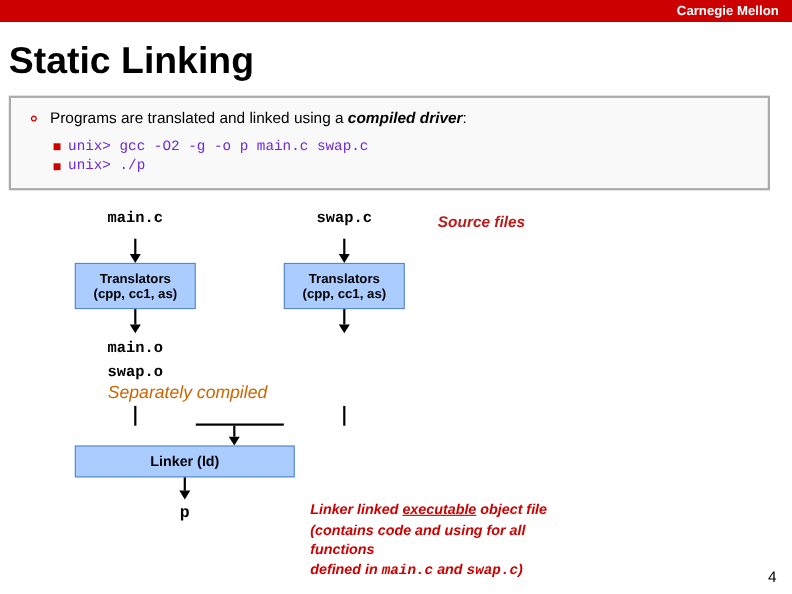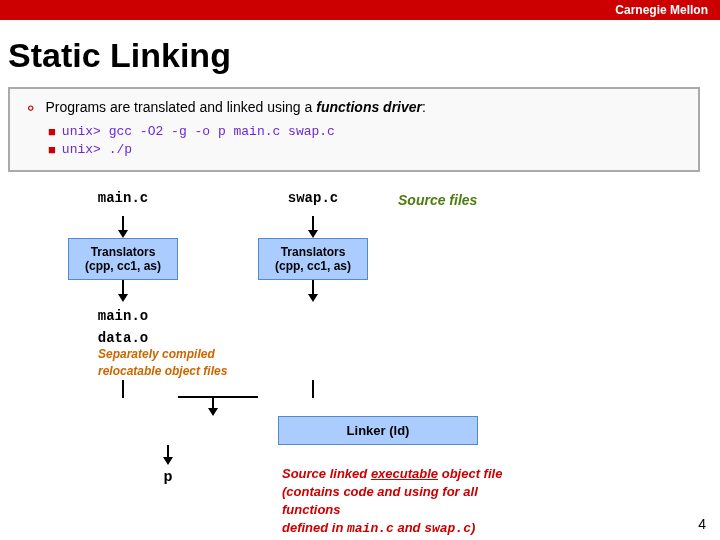--- a/index.html
+++ b/index.html
@@ -134,32 +134,32 @@
       font-size: 15px;
       font-weight: bold;
       color: #000;
       margin-top: 4px;
     }
 
     
     .annotation-source {
       font-size: 14px;
       font-style: italic;
-      color: #4d7c0f;
+      color: #b91c1c;
       font-weight: bold;
       margin-left: 18px;
       margin-top: -2px;
       white-space: nowrap;
     }
 
     .annotation-obj {
-      font-size: 12px;
+      font-size: 16px;
       font-style: italic;
       color: #cc6600;
-      font-weight: bold;
+      font-weight: normal;
       margin-left: 18px;
       white-space: nowrap;
       line-height: 1.4;
     }
 
     .annotation-p {
       font-size: 13px;
       font-style: italic;
       color: #cc0000;
       font-weight: bold;
@@ -212,21 +212,21 @@
   <span class="top-bar-text">Carnegie Mellon</span>
 </div>
 
 <div class="main-content">
   <div class="slide-title">Static Linking</div>
 
   <div class="bullet-box">
     <div class="bullet-main">
       <span class="bullet-circle">⚬</span>
       <span class="bullet-text">
-        <span>Programs are translated and linked using a </span><em>functions driver</em><span>:</span>
+        <span>Programs are translated and linked using a </span><em>compiled driver</em><span>:</span>
       </span>
     </div>
     <div class="sub-bullets">
       <div class="sub-bullet">
         <span class="sub-bullet-marker">■</span>
         <span class="sub-bullet-text">unix&gt; gcc -O2 -g -o p main.c swap.c</span>
       </div>
       <div class="sub-bullet">
         <span class="sub-bullet-marker">■</span>
         <span class="sub-bullet-text">unix&gt; ./p</span>
@@ -274,24 +274,23 @@
       <div style="width:80px;"></div>
       <div class="v-arrow" style="width:110px; align-items:center;">
         <div class="v-line"></div>
         <div class="arrow-down"></div>
       </div>
     </div>
 
     <div style="display:flex; flex-direction:column; align-items:flex-start; margin-left:60px; margin-bottom:0;">
       <span class="obj-label" style="width:110px; text-align:center; display:inline-block;">main.o</span>
       <div style="width:80px;"></div>
-      <span class="obj-label" style="width:110px; text-align:center; display:inline-block;">data.o</span>
+      <span class="obj-label" style="width:110px; text-align:center; display:inline-block;">swap.o</span>
       <div class="annotation-obj" style="margin-left:30px;">
         <div>Separately compiled</div>
-        <div>relocatable object files</div>
       </div>
     </div>
 
     <div style="display:flex; flex-direction:row; margin-left:60px; height:18px; position:relative;">
 
       <div style="width:110px; display:flex; justify-content:center;">
         <div style="width:2px; height:18px; background:#000;"></div>
       </div>
 
       <div style="width:80px; display:flex; align-items:flex-end;">
@@ -305,39 +304,39 @@
 
     <div style="display:flex; flex-direction:row; margin-left:60px;">
       <div style="width:150px; display:flex; justify-content:flex-end;">
         <div style="display:flex; flex-direction:column; align-items:center;">
           <div style="width:2px; height:10px; background:#000;"></div>
           <div style="width:0; height:0; border-left:5px solid transparent; border-right:5px solid transparent; border-top:8px solid #000;"></div>
         </div>
       </div>
     </div>
 
-    <div style="display:flex; flex-direction:row; align-items:center; margin-left:60px; margin-bottom:0;justify-content:center;">
+    <div style="display:flex; flex-direction:row; align-items:center; margin-left:60px; margin-bottom:0;">
       <div class="linker-box">Linker (ld)</div>
     </div>
 
     <div style="display:flex; flex-direction:row; margin-left:60px;">
       <div style="width:200px; display:flex; justify-content:center;">
         <div style="display:flex; flex-direction:column; align-items:center;">
           <div style="width:2px; height:12px; background:#000;"></div>
           <div style="width:0; height:0; border-left:5px solid transparent; border-right:5px solid transparent; border-top:8px solid #000;"></div>
         </div>
       </div>
     </div>
 
     <div style="display:flex; flex-direction:row; align-items:flex-start; margin-left:60px;">
       <div style="width:200px; display:flex; justify-content:center;">
         <span class="p-label">p</span>
       </div>
       <div class="annotation-p" style="margin-left:14px;">
-        <span>Source linked </span><u>executable</u><span> object file</span>
+        <span>Linker linked </span><u>executable</u><span> object file</span>
         <br>
         <span>(contains code and using for all functions</span>
         <br>
         <span>defined in </span><span style="font-family:'Courier New',monospace;">main.c</span><span> and </span><span style="font-family:'Courier New',monospace;">swap.c</span><span>)</span>
       </div>
     </div>
 
   </div>
 </div>
 

